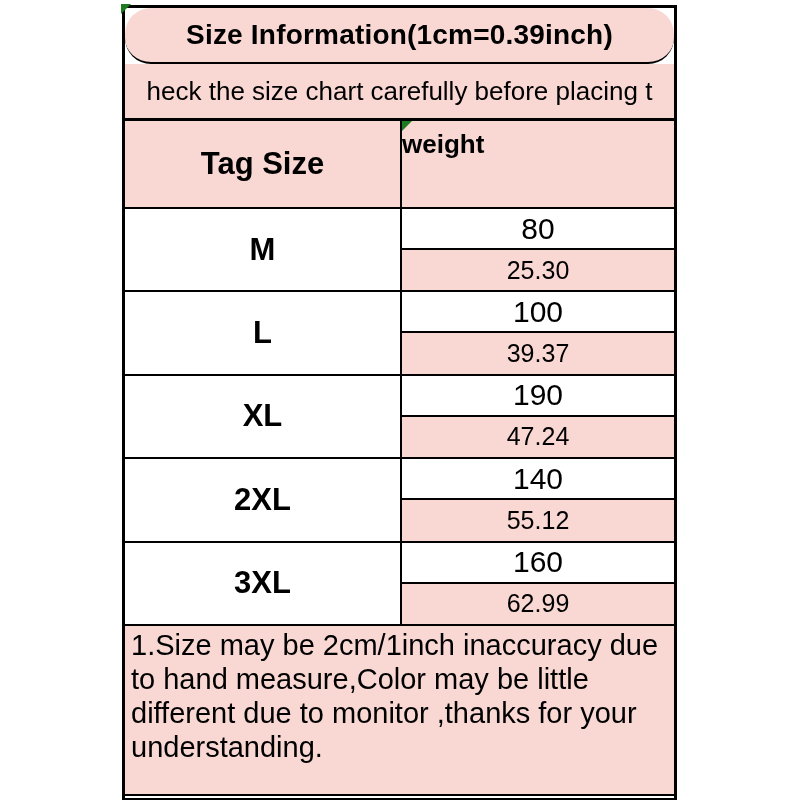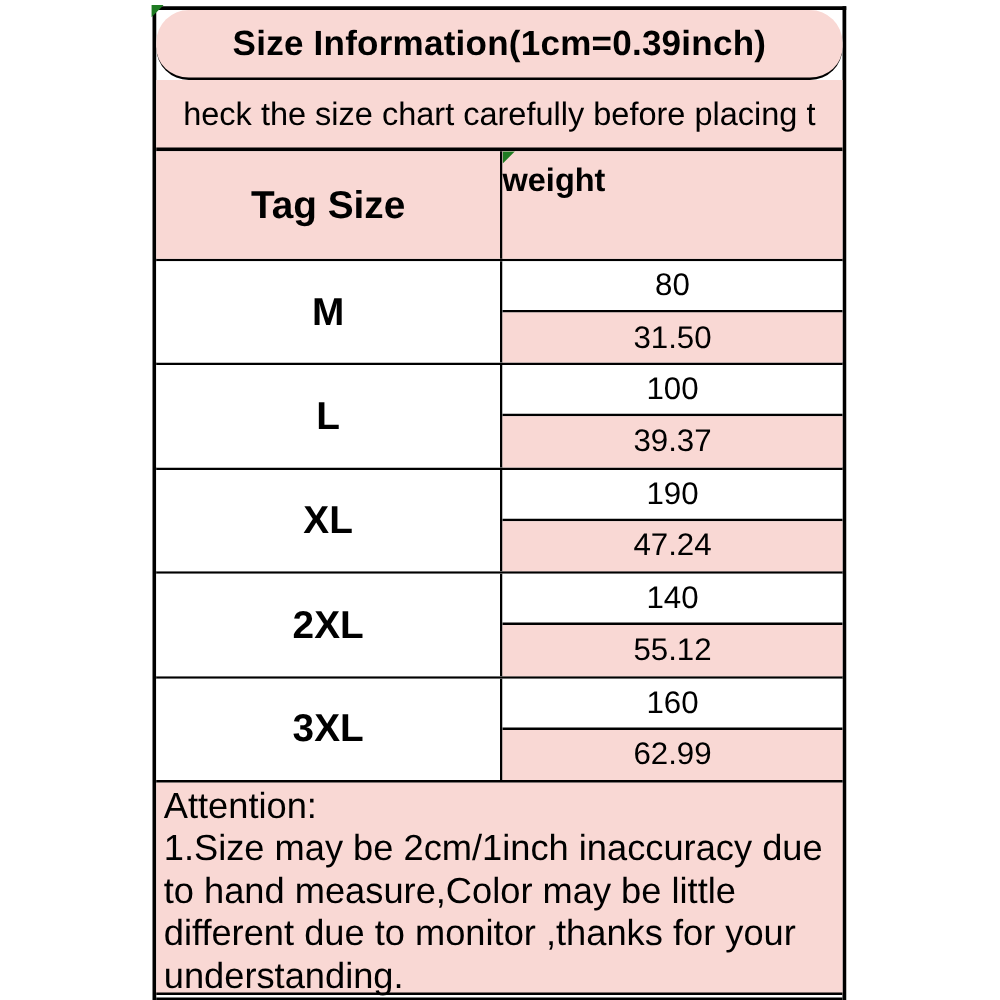--- a/index.html
+++ b/index.html
@@ -46,21 +46,21 @@
 
   .size-row { height:83.4px; border-bottom:2px solid #000; display:flex; }
   .size-left {
     width:277px; border-right:2px solid #000; background:#ffffff;
     display:flex; align-items:center; justify-content:center;
     font-size:31px; font-weight:bold;
   }
   .size-right { flex:1; display:flex; flex-direction:column; }
   .val-top {
     height:41px; background:#ffffff; border-bottom:2px solid #000;
-    display:flex; align-items:center; justify-content:center; font-size:25px;
+    display:flex; align-items:center; justify-content:center; font-size:30px;
   }
   .val-bottom {
     flex:1; display:flex; align-items:center; justify-content:center; font-size:25px;
   }
 
   .attention {
     height:170px; border-bottom:2px solid #000;
     padding:2px 6px 0 6px; font-size:29px; line-height:34px;
   }
   .attention-heading { font-weight:normal; }
@@ -95,21 +95,21 @@
       <div class="header-right pink">
         <span class="tri tri-weight"></span>
         <span>weight</span>
       </div>
     </div>
 
     <div class="row size-row">
       <div class="size-left">M</div>
       <div class="size-right">
         <div class="val-top">80</div>
-        <div class="val-bottom pink">31.50</div>
+        <div class="val-bottom pink">25.30</div>
       </div>
     </div>
 
     <div class="row size-row">
       <div class="size-left">L</div>
       <div class="size-right">
         <div class="val-top">100</div>
         <div class="val-bottom pink">39.37</div>
       </div>
     </div>
@@ -132,21 +132,20 @@
 
     <div class="row size-row">
       <div class="size-left">3XL</div>
       <div class="size-right">
         <div class="val-top">160</div>
         <div class="val-bottom pink">62.99</div>
       </div>
     </div>
 
     <div class="attention pink">
-      <div class="attention-heading">Attention:</div>
       <div>1.Size may be 2cm/1inch inaccuracy due</div>
       <div>to hand measure,Color may be little</div>
       <div>different due to monitor ,thanks for your</div>
       <div>understanding.</div>
     </div>
 
     <div class="bottom-bar"></div>
 
   </div>
 </div>

